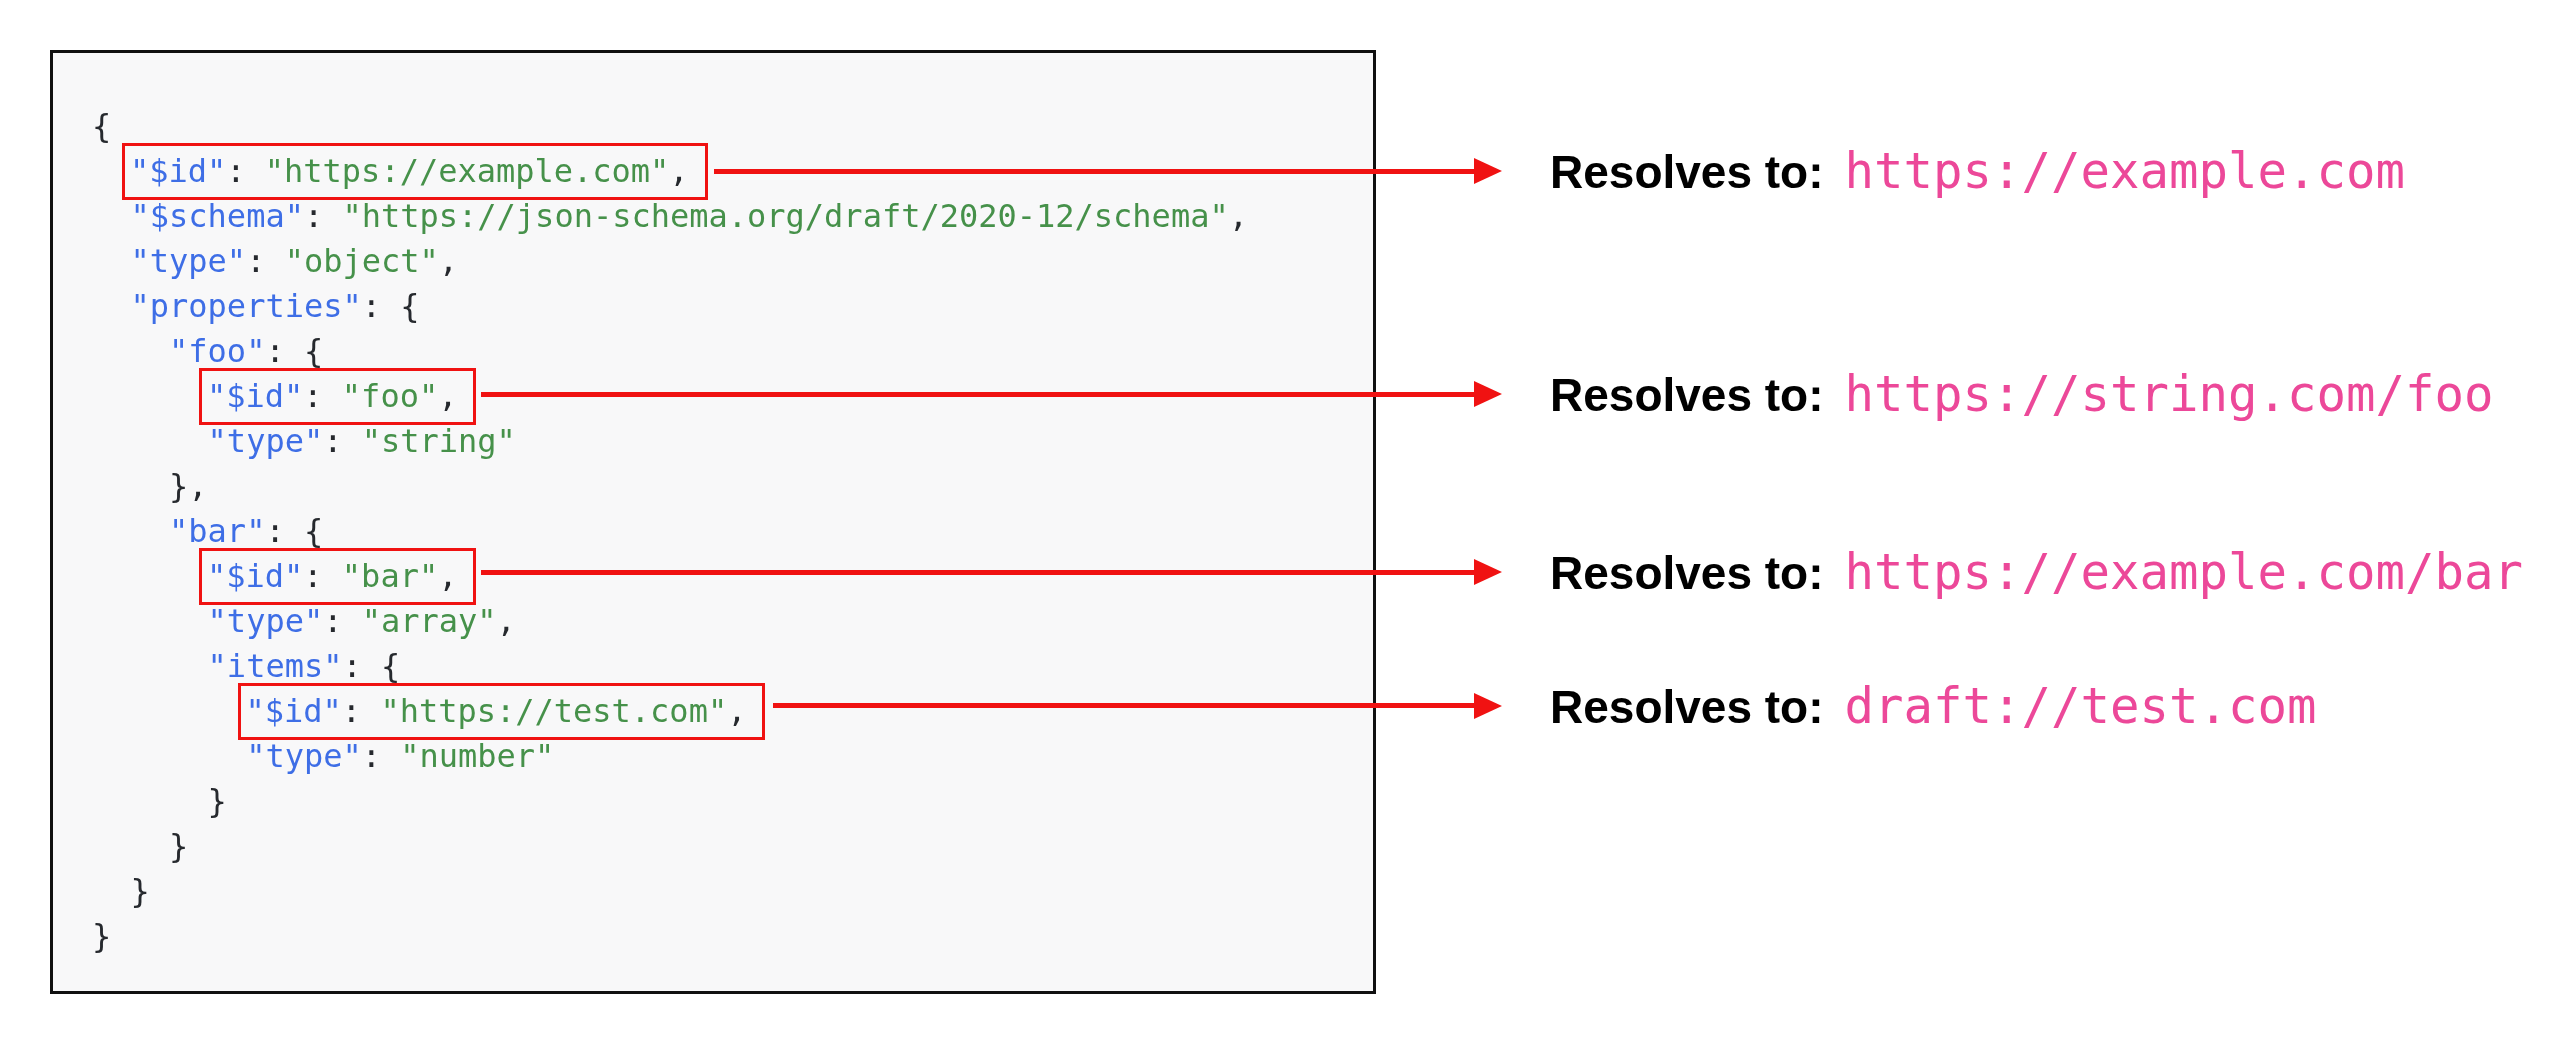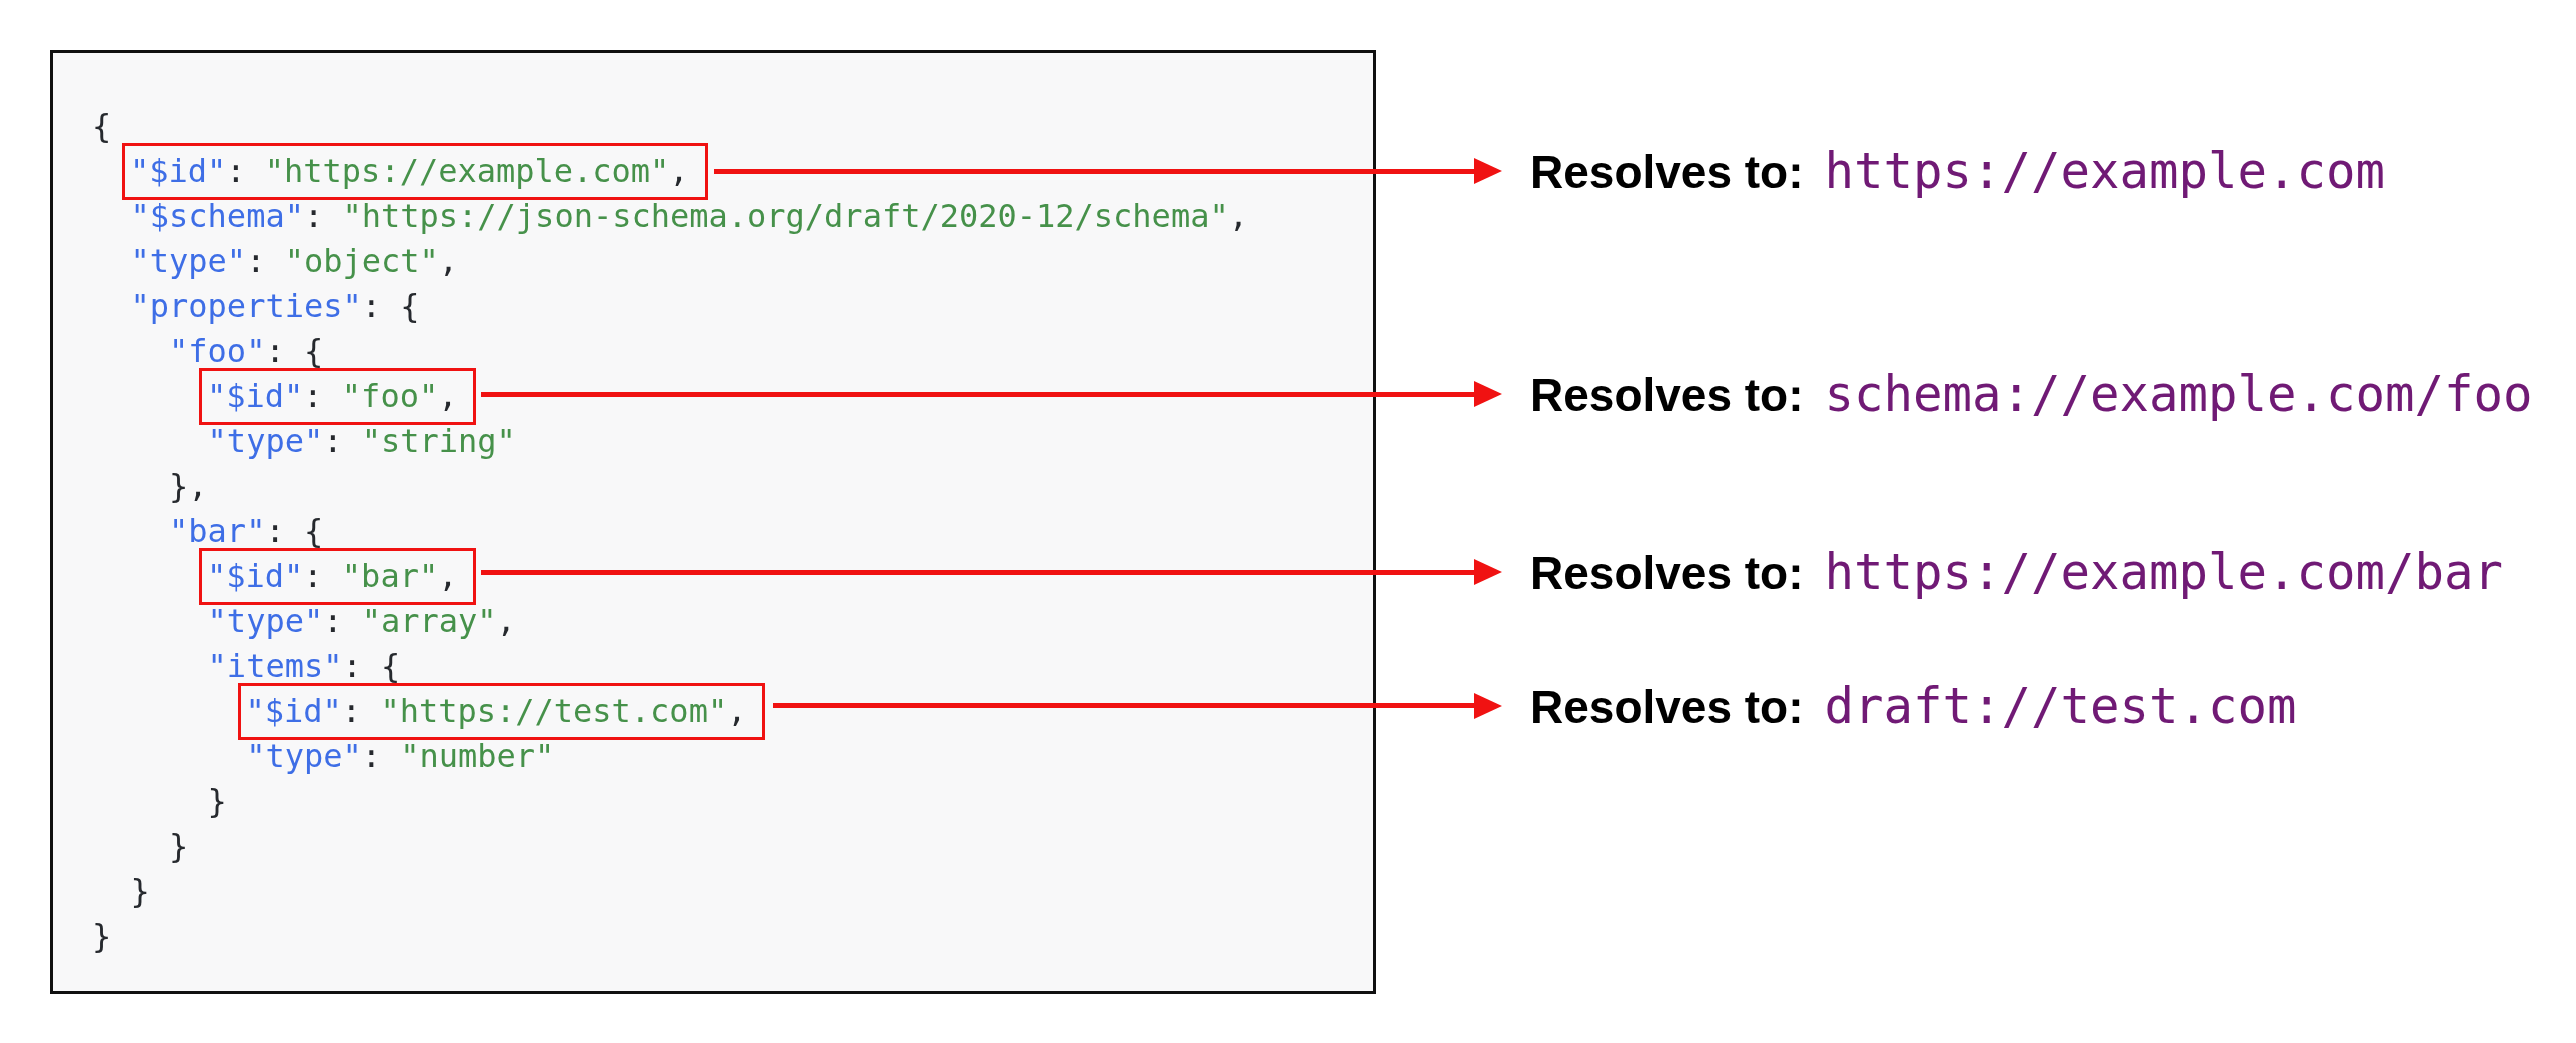--- a/index.html
+++ b/index.html
@@ -50,25 +50,25 @@
     border-bottom:13.4px solid transparent;
   }
 
   
   .annotation{
     position:absolute;left:1530px;height:59px;
     display:flex;align-items:center;white-space:nowrap;z-index:6;
   }
   .resolves-label{
     font-family:"Liberation Sans",sans-serif;
-    font-weight:bold;font-size:46px;color:#000000;
+    font-weight:bold;font-size:46px;color:#000000;margin-left:20px;
   }
   .resolves-url{
     font-family:"DejaVu Sans Mono",monospace;
-    font-size:49px;color:#701a75;margin-left:21px;
+    font-size:49px;color:#ec4899;margin-left:21px;
   }
 </style>
 </head>
 <body>
 
 <div class="stage">
 
   <div class="code-panel">
     <div class="code">
         <div class="line"><span class="p">{</span></div>
@@ -104,21 +104,21 @@
 
   <div class="arrow-line" style="left:773px;top:703px;width:707px;"></div>
   <div class="arrow-head" style="left:1474px;top:693px;"></div>
 
   <div class="annotation" style="top:142px;">
     <span class="resolves-label">Resolves to:</span>
     <span class="resolves-url">https://example.com</span>
   </div>
   <div class="annotation" style="top:365px;">
     <span class="resolves-label">Resolves to:</span>
-    <span class="resolves-url">schema://example.com/foo</span>
+    <span class="resolves-url">https://string.com/foo</span>
   </div>
   <div class="annotation" style="top:543px;">
     <span class="resolves-label">Resolves to:</span>
     <span class="resolves-url">https://example.com/bar</span>
   </div>
   <div class="annotation" style="top:677px;">
     <span class="resolves-label">Resolves to:</span>
     <span class="resolves-url">draft://test.com</span>
   </div>
 

